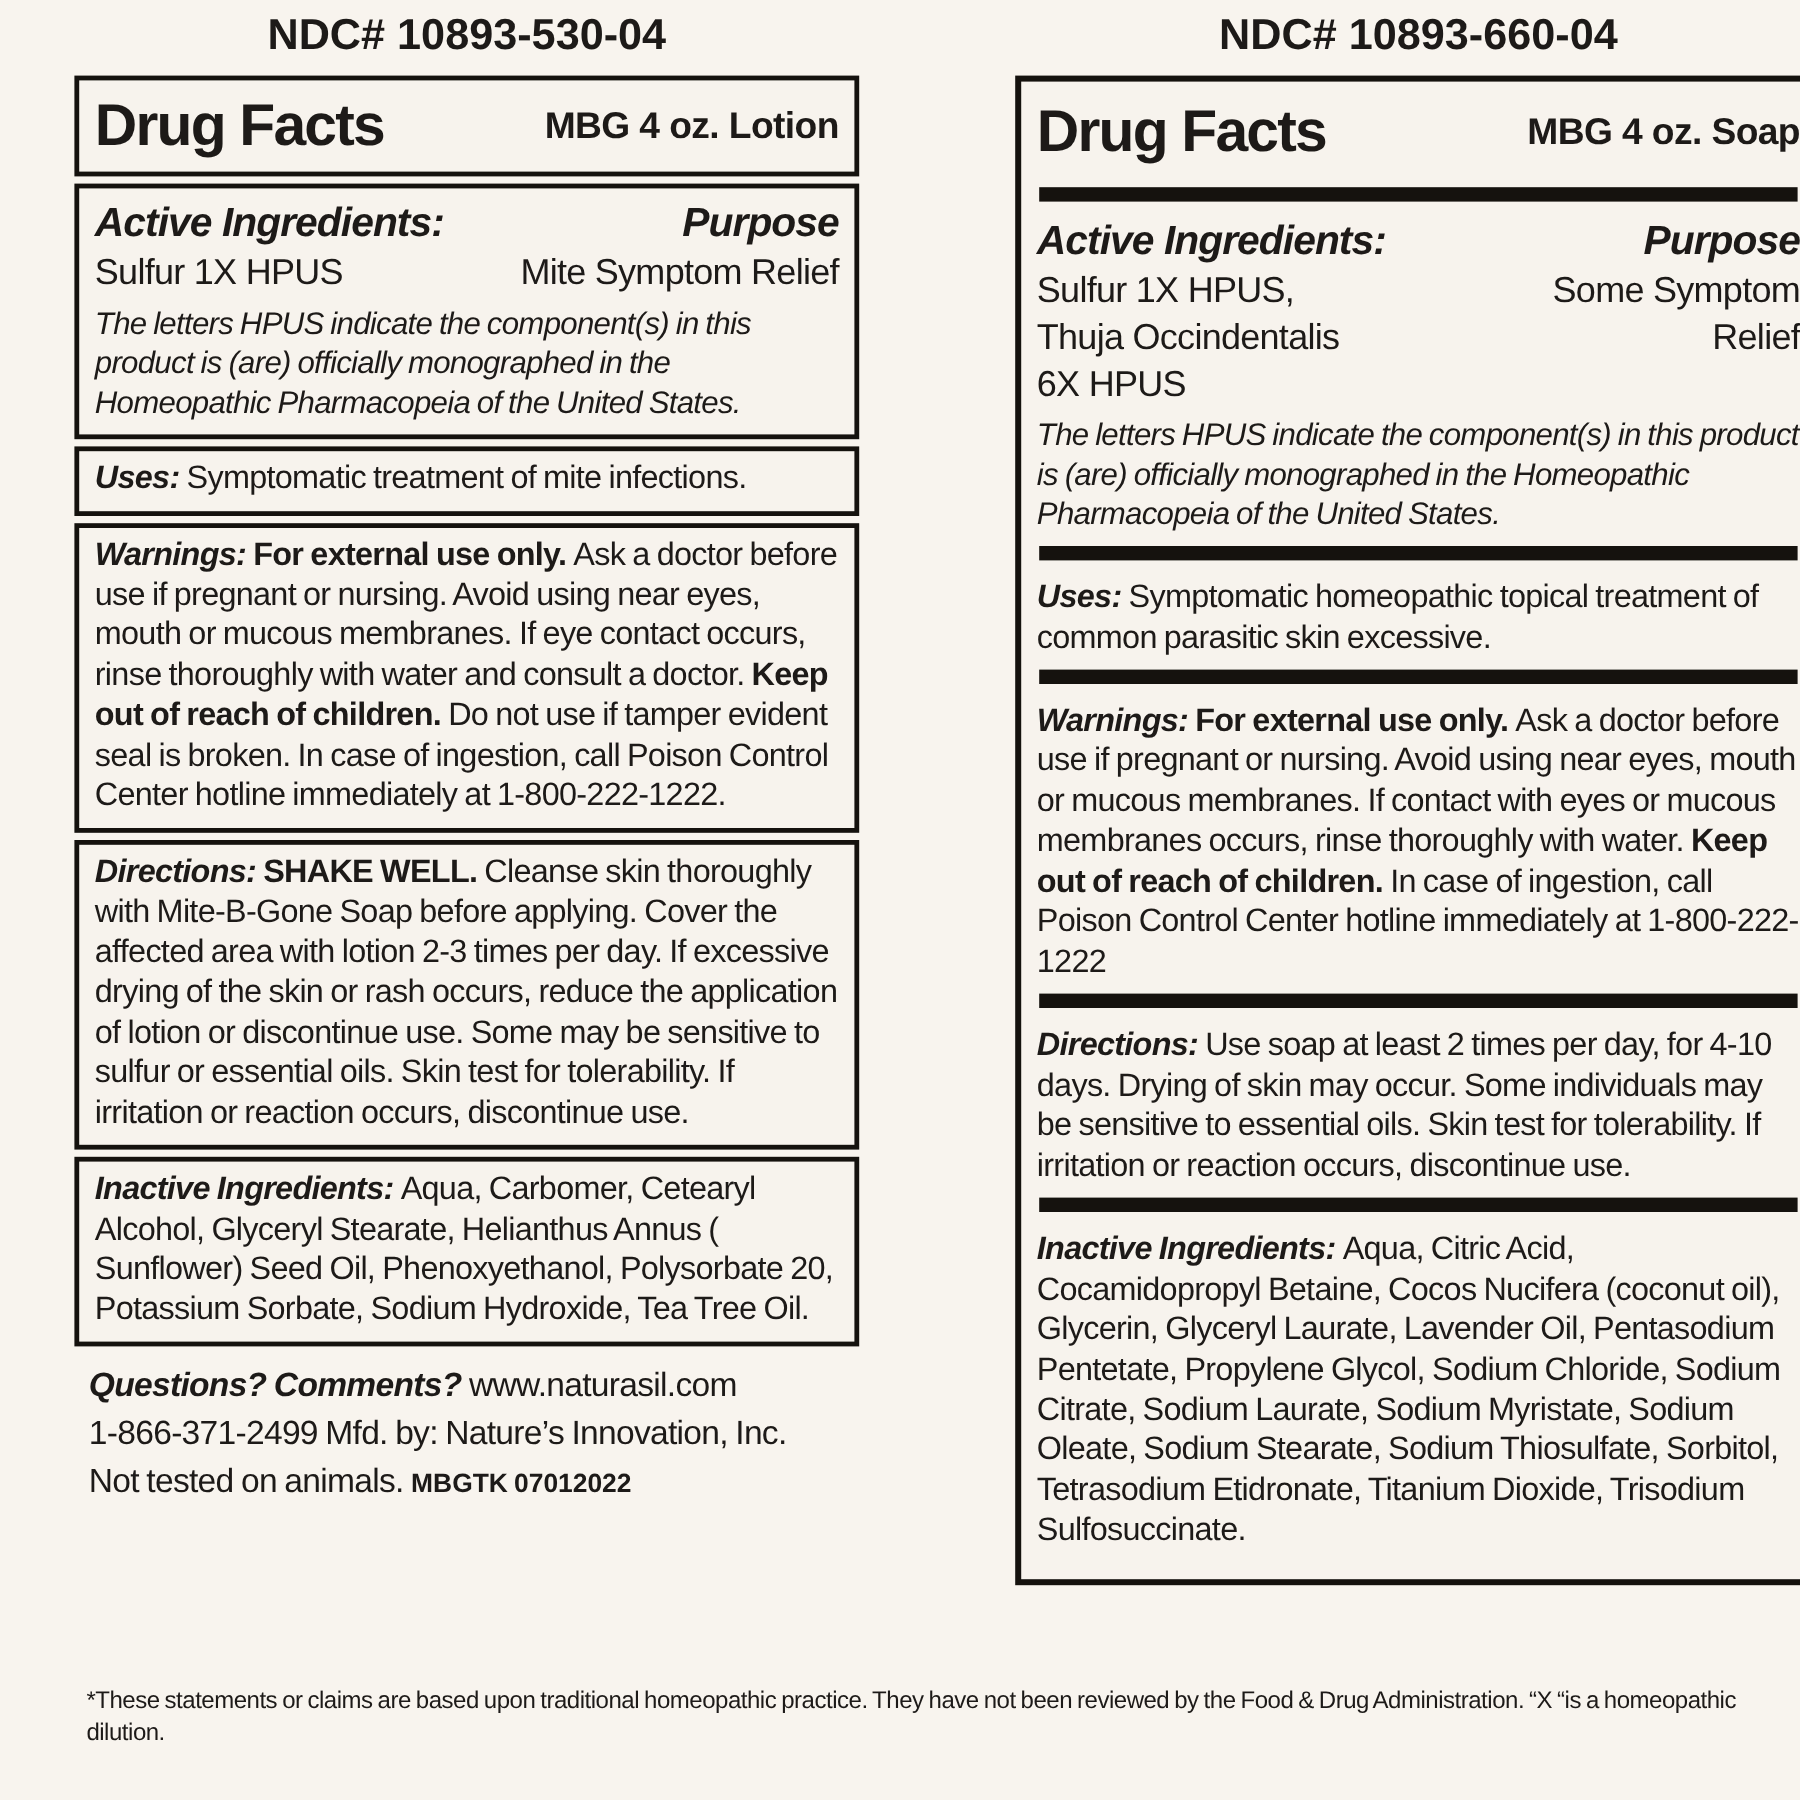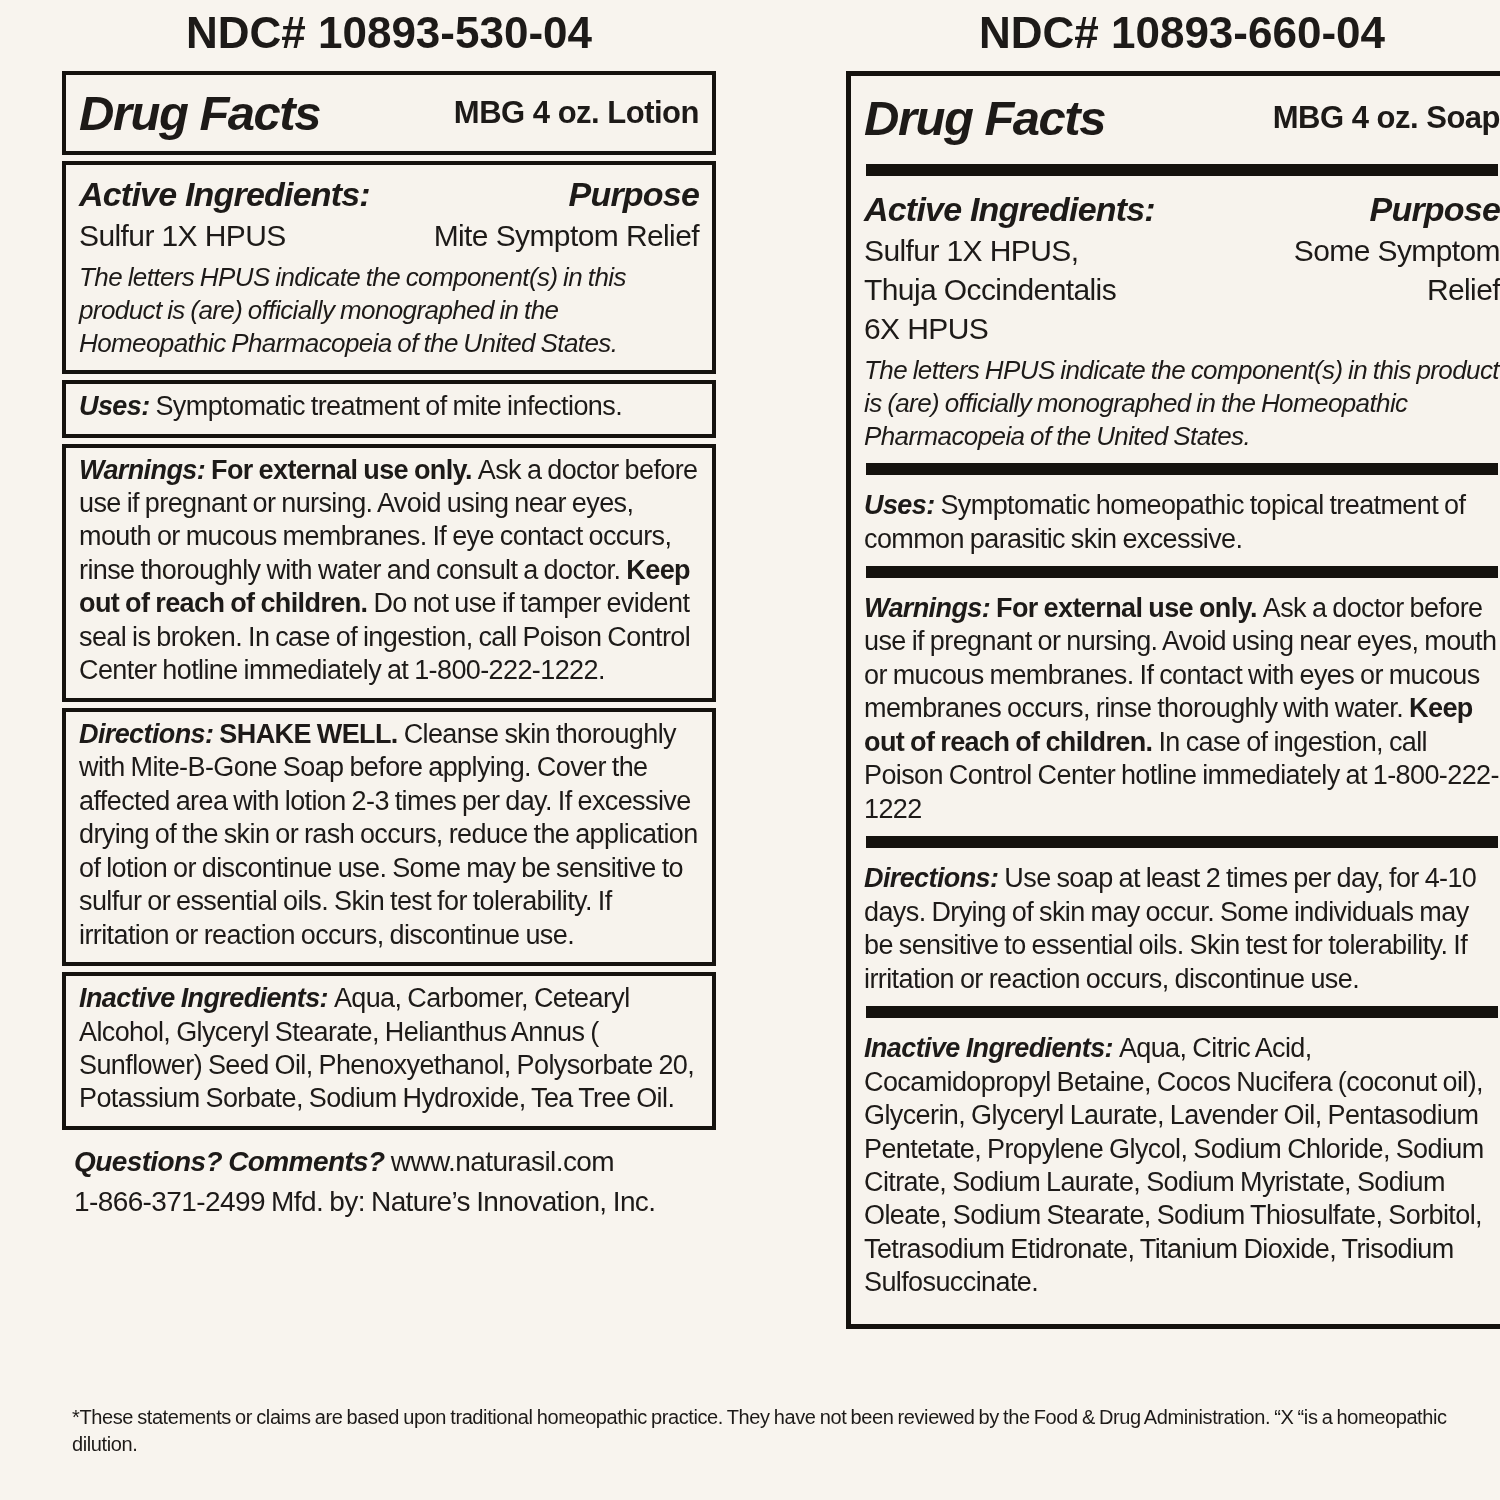--- a/index.html
+++ b/index.html
@@ -7,34 +7,34 @@
     width:1500px;height:1500px;position:relative;overflow:hidden;
     background:#f8f4ee;color:#1d1a18;
     font-family:"Liberation Sans", sans-serif;
     -webkit-font-smoothing:antialiased;
   }
   .col{position:absolute;top:8px;}
   .col-left{left:62px;width:654px;}
   .col-right{left:846px;width:672px;}
 
   .ndc{
-    text-align:center;font-weight:bold;font-size:44px;
+    text-align:center;font-weight:bold;font-size:36px;
     letter-spacing:0;margin-bottom:13px;white-space:nowrap;
   }
 
   
   .lbox{
     border:4px solid #15120e;background:#f7f3ed;
     padding:6px 13px 10px;margin-bottom:6px;box-sizing:border-box;
   }
   .title-box{
     display:flex;justify-content:space-between;align-items:center;
     padding:10px 13px;
   }
-  .df-title{font-size:49px;font-weight:bold;font-style:italic;letter-spacing:-1.5px;}
+  .df-title{font-size:49px;font-weight:bold;letter-spacing:-1.5px;}
   .df-variant{font-size:31px;font-weight:bold;letter-spacing:-0.5px;white-space:nowrap;}
 
   .ai-head{display:flex;justify-content:space-between;align-items:baseline;margin-top:4px;}
   .h-bi{font-size:34px;font-weight:bold;font-style:italic;letter-spacing:-0.8px;}
   .ai-vals{display:flex;justify-content:space-between;align-items:flex-start;
     font-size:30px;line-height:1.3;letter-spacing:-0.6px;margin-top:2px;}
   .pre{white-space:pre-line;}
   .right-align{text-align:right;}
   .note{
     font-style:italic;font-size:26px;line-height:1.27;
@@ -87,20 +87,21 @@
   </div>
 
   <div class="lbox body"><span class="b i">Uses: </span><span>Symptomatic treatment of mite infections.</span></div>
   <div class="lbox body"><span class="b i">Warnings: </span><span class="b">For external use only. </span><span>Ask a doctor before use if pregnant or nursing. Avoid using near eyes, mouth or mucous membranes. If eye contact occurs, rinse thoroughly with water and consult a doctor. </span><span class="b">Keep out of reach of children. </span><span>Do not use if tamper evident seal is broken. In case of ingestion, call Poison Control Center hotline immediately at 1-800-222-1222.</span></div>
   <div class="lbox body"><span class="b i">Directions: </span><span class="b">SHAKE WELL. </span><span>Cleanse skin thoroughly with Mite-B-Gone Soap before applying.  Cover the affected area with lotion 2-3 times per day.  If excessive drying of the skin or rash occurs, reduce the application of lotion or discontinue use. Some may be sensitive to sulfur or essential oils.  Skin test for tolerability.  If irritation or reaction occurs, discontinue use.</span></div>
   <div class="lbox body"><span class="b i">Inactive Ingredients: </span><span>Aqua, Carbomer, Cetearyl Alcohol, Glyceryl Stearate, Helianthus Annus ( Sunflower) Seed Oil, Phenoxyethanol, Polysorbate 20, Potassium Sorbate, Sodium Hydroxide, Tea Tree Oil.</span></div>
 
   <div class="footer">
     <div class="body"><span class="b i">Questions? Comments? </span><span>www.naturasil.com</span></div>
     <div class="body">1-866-371-2499  Mfd. by: Nature’s Innovation, Inc.</div>
+    <div class="body"><span>Not tested on animals.  </span><span class="sm">MBGTK 07012022</span></div>
   </div>
 </div>
 
 <div class="col col-right">
   <div class="ndc">NDC# 10893-660-04</div>
 
   <div class="rbox">
     <div class="title-row">
       <span class="df-title">Drug Facts</span>
       <span class="df-variant">MBG 4 oz. Soap</span>

